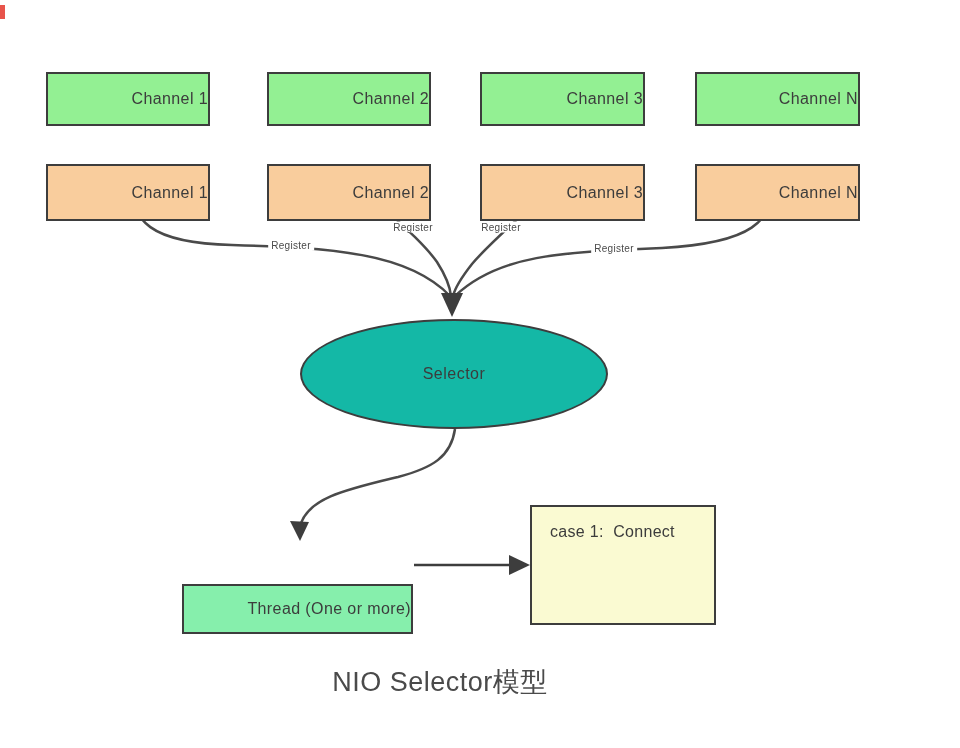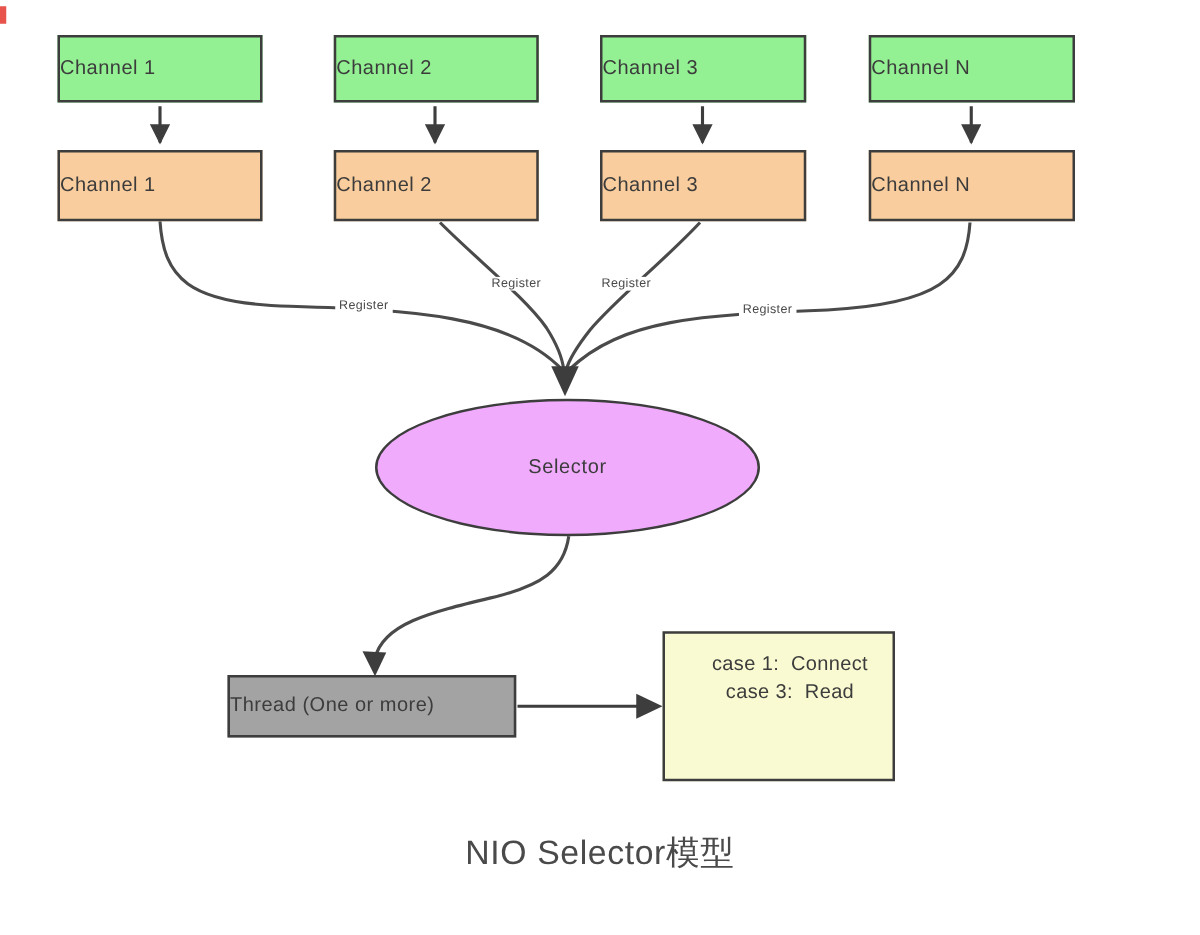--- a/index.html
+++ b/index.html
@@ -4,48 +4,48 @@
 <style>
   html,body { margin:0; padding:0; background:#ffffff; }
   .canvas {
     position:relative; width:960px; height:748px; background:#ffffff;
     font-family:"Liberation Sans", sans-serif; overflow:hidden;
   }
   svg.connectors { position:absolute; left:0; top:0; width:960px; height:748px; }
   .box {
     position:absolute; box-sizing:border-box;
     border:2px solid #3D3D3D;
-    display:flex; align-items:center; justify-content:flex-start;
-    font-size:16px; color:#3C3C3C; letter-spacing:0.4px;
+    display:flex; align-items:center; justify-content:flex-end;
+    font-size:16px; color:#3C3C3C; letter-spacing:0.4px;margin-top:44px;
   }
   .green  { background:#93F093; }
   .orange { background:#F9CD9D; }
-  .blue   { background:#a3a3a3; }
+  .blue   { background:#86efac; }
   .selector-ellipse {
     position:absolute; left:300px; top:319px; width:308px; height:110px;
-    box-sizing:border-box; background:#f0abfc; border:2.5px solid #3D3D3D;
+    box-sizing:border-box; background:#14b8a6; border:2.5px solid #3D3D3D;
     border-radius:50%;
     display:flex; align-items:center; justify-content:center;
     font-size:16px; color:#3C3C3C; letter-spacing:0.5px;
   }
   .reg-label {
     position:absolute; transform:translate(-50%,-50%);
     background:#ffffff; padding:0 3px;
     font-size:10px; color:#4A4A4A; letter-spacing:0.3px; white-space:nowrap;
   }
   .case-box {
     position:absolute; left:530px; top:505px; width:186px; height:120px;
     box-sizing:border-box; background:#FAFAD2; border:2px solid #3D3D3D;
     padding:14px 0 0 18px;
-    font-size:16px; color:#3C3C3C; line-height:22px;text-align:center;
+    font-size:16px; color:#3C3C3C; line-height:22px;
   }
   .case-line { display:block; white-space:pre; letter-spacing:0.3px; }
   .diagram-title {
     position:absolute; left:0; top:664px; width:880px;
-    text-align:center; font-size:27px; color:#4A4A4A; letter-spacing:0.5px;margin-left:40px;
+    text-align:center; font-size:27px; color:#4A4A4A; letter-spacing:0.5px;
   }
   .corner-marker {
     position:absolute; left:0; top:5px; width:5px; height:14px; background:#E8544B;
   }
 </style>
 </head>
 <body>
 
 <div class="canvas">
 
@@ -108,20 +108,19 @@
   <div class="selector-ellipse">
     <span>Selector</span>
   </div>
 
   <div class="box blue" style="left:182px; top:540px; width:231px; height:50px;">
     <span>Thread (One or more)</span>
   </div>
 
   <div class="case-box">
     <span class="case-line">case 1:  Connect</span>
-    <span class="case-line">case 3:  Read</span>
   </div>
 
   <div class="diagram-title">NIO Selector模型</div>
 
   <div class="corner-marker"></div>
 
 </div>
 
 </body></html>

